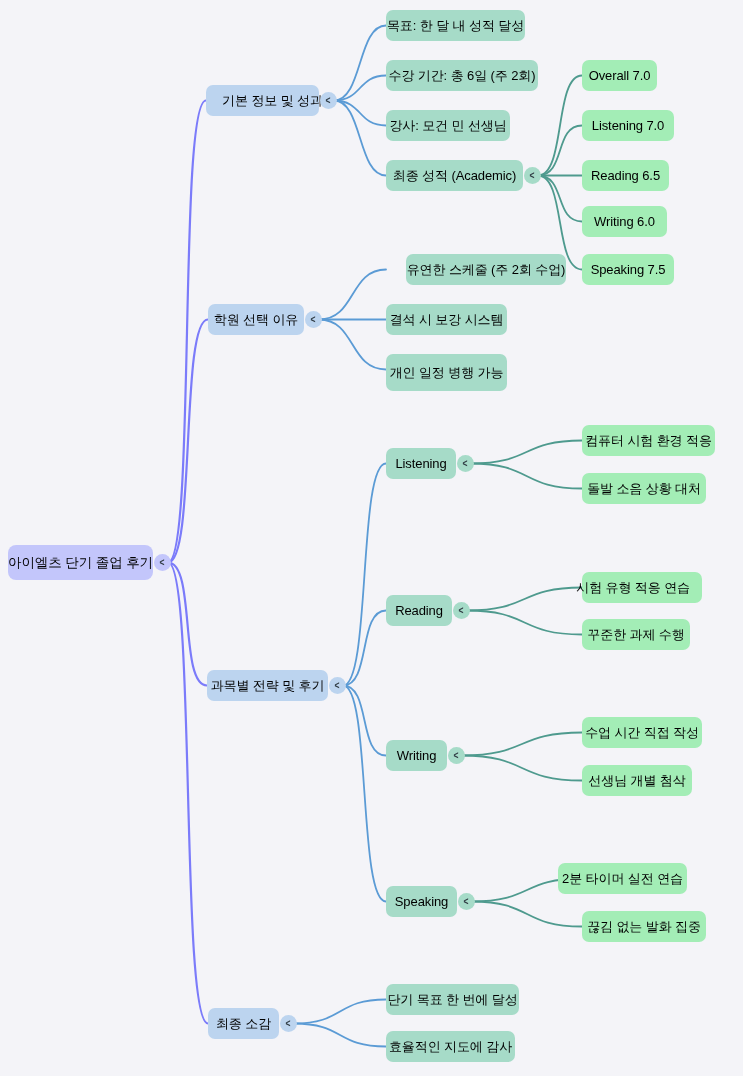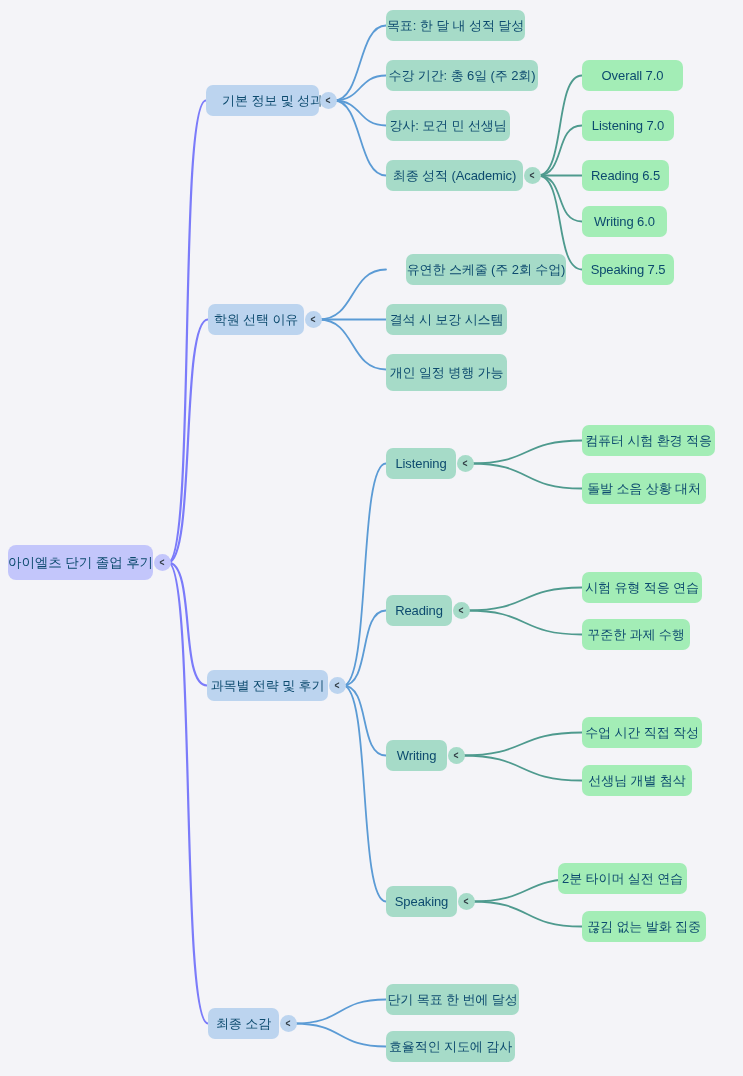--- a/index.html
+++ b/index.html
@@ -29,21 +29,21 @@
     height: 1076px;
     pointer-events: none;
   }
   .node {
     position: absolute;
     box-sizing: border-box;
     display: flex;
     align-items: center;
     justify-content: center;
     border-radius: 7px;
-    color: #0c4a6e;
+    color: #000000;
     white-space: nowrap;
     letter-spacing: -0.1px;
     line-height: 1;
     padding: 0 12px;
   }
   .node.root {
     background: #c3c6fb;
     font-size: 13.5px;
     border-radius: 8px;
   }
@@ -135,21 +135,21 @@
     </div>
     <div class="node lvl2" style="left: 386px; top: 110px; width: 124px; height: 31px;">
       <span>강사: 모건 민 선생님</span>
     </div>
     <div class="node lvl2" style="left: 386px; top: 160px; width: 137px; height: 31px;">
       <span>최종 성적 (Academic)</span>
     </div>
     <div class="toggle t-lvl2" style="left: 523.5px; top: 167px;">
       <span>&lt;</span>
     </div>
-    <div class="node lvl3" style="left: 582px; top: 60px; width: 101px; height: 31px; text-align: center;">
+    <div class="node lvl3" style="left: 582px; top: 60px; width: 75px; height: 31px; text-align: center;">
       <span>Overall 7.0</span>
     </div>
     <div class="node lvl3" style="left: 582px; top: 110px; width: 92px; height: 31px;">
       <span>Listening 7.0</span>
     </div>
     <div class="node lvl3" style="left: 582px; top: 160px; width: 87px; height: 31px;">
       <span>Reading 6.5</span>
     </div>
     <div class="node lvl3" style="left: 582px; top: 206px; width: 85px; height: 31px;">
       <span>Writing 6.0</span>
@@ -189,21 +189,21 @@
     </div>
     <div class="node lvl3" style="left: 582px; top: 473px; width: 124px; height: 31px;">
       <span>돌발 소음 상황 대처</span>
     </div>
     <div class="node lvl2" style="left: 386px; top: 595px; width: 66px; height: 31px;">
       <span>Reading</span>
     </div>
     <div class="toggle t-lvl2" style="left: 452.5px; top: 602px;">
       <span>&lt;</span>
     </div>
-    <div class="node lvl3" style="left: 582px; top: 572px; width: 120px; height: 31px;">
+    <div class="node lvl3" style="left: 582px; top: 572px; width: 120px; height: 31px; justify-content: flex-end;">
       <span>시험 유형 적응 연습</span>
     </div>
     <div class="node lvl3" style="left: 582px; top: 619px; width: 108px; height: 31px;">
       <span>꾸준한 과제 수행</span>
     </div>
     <div class="node lvl2" style="left: 386px; top: 740px; width: 61px; height: 31px;">
       <span>Writing</span>
     </div>
     <div class="toggle t-lvl2" style="left: 447.5px; top: 747px;">
       <span>&lt;</span>

